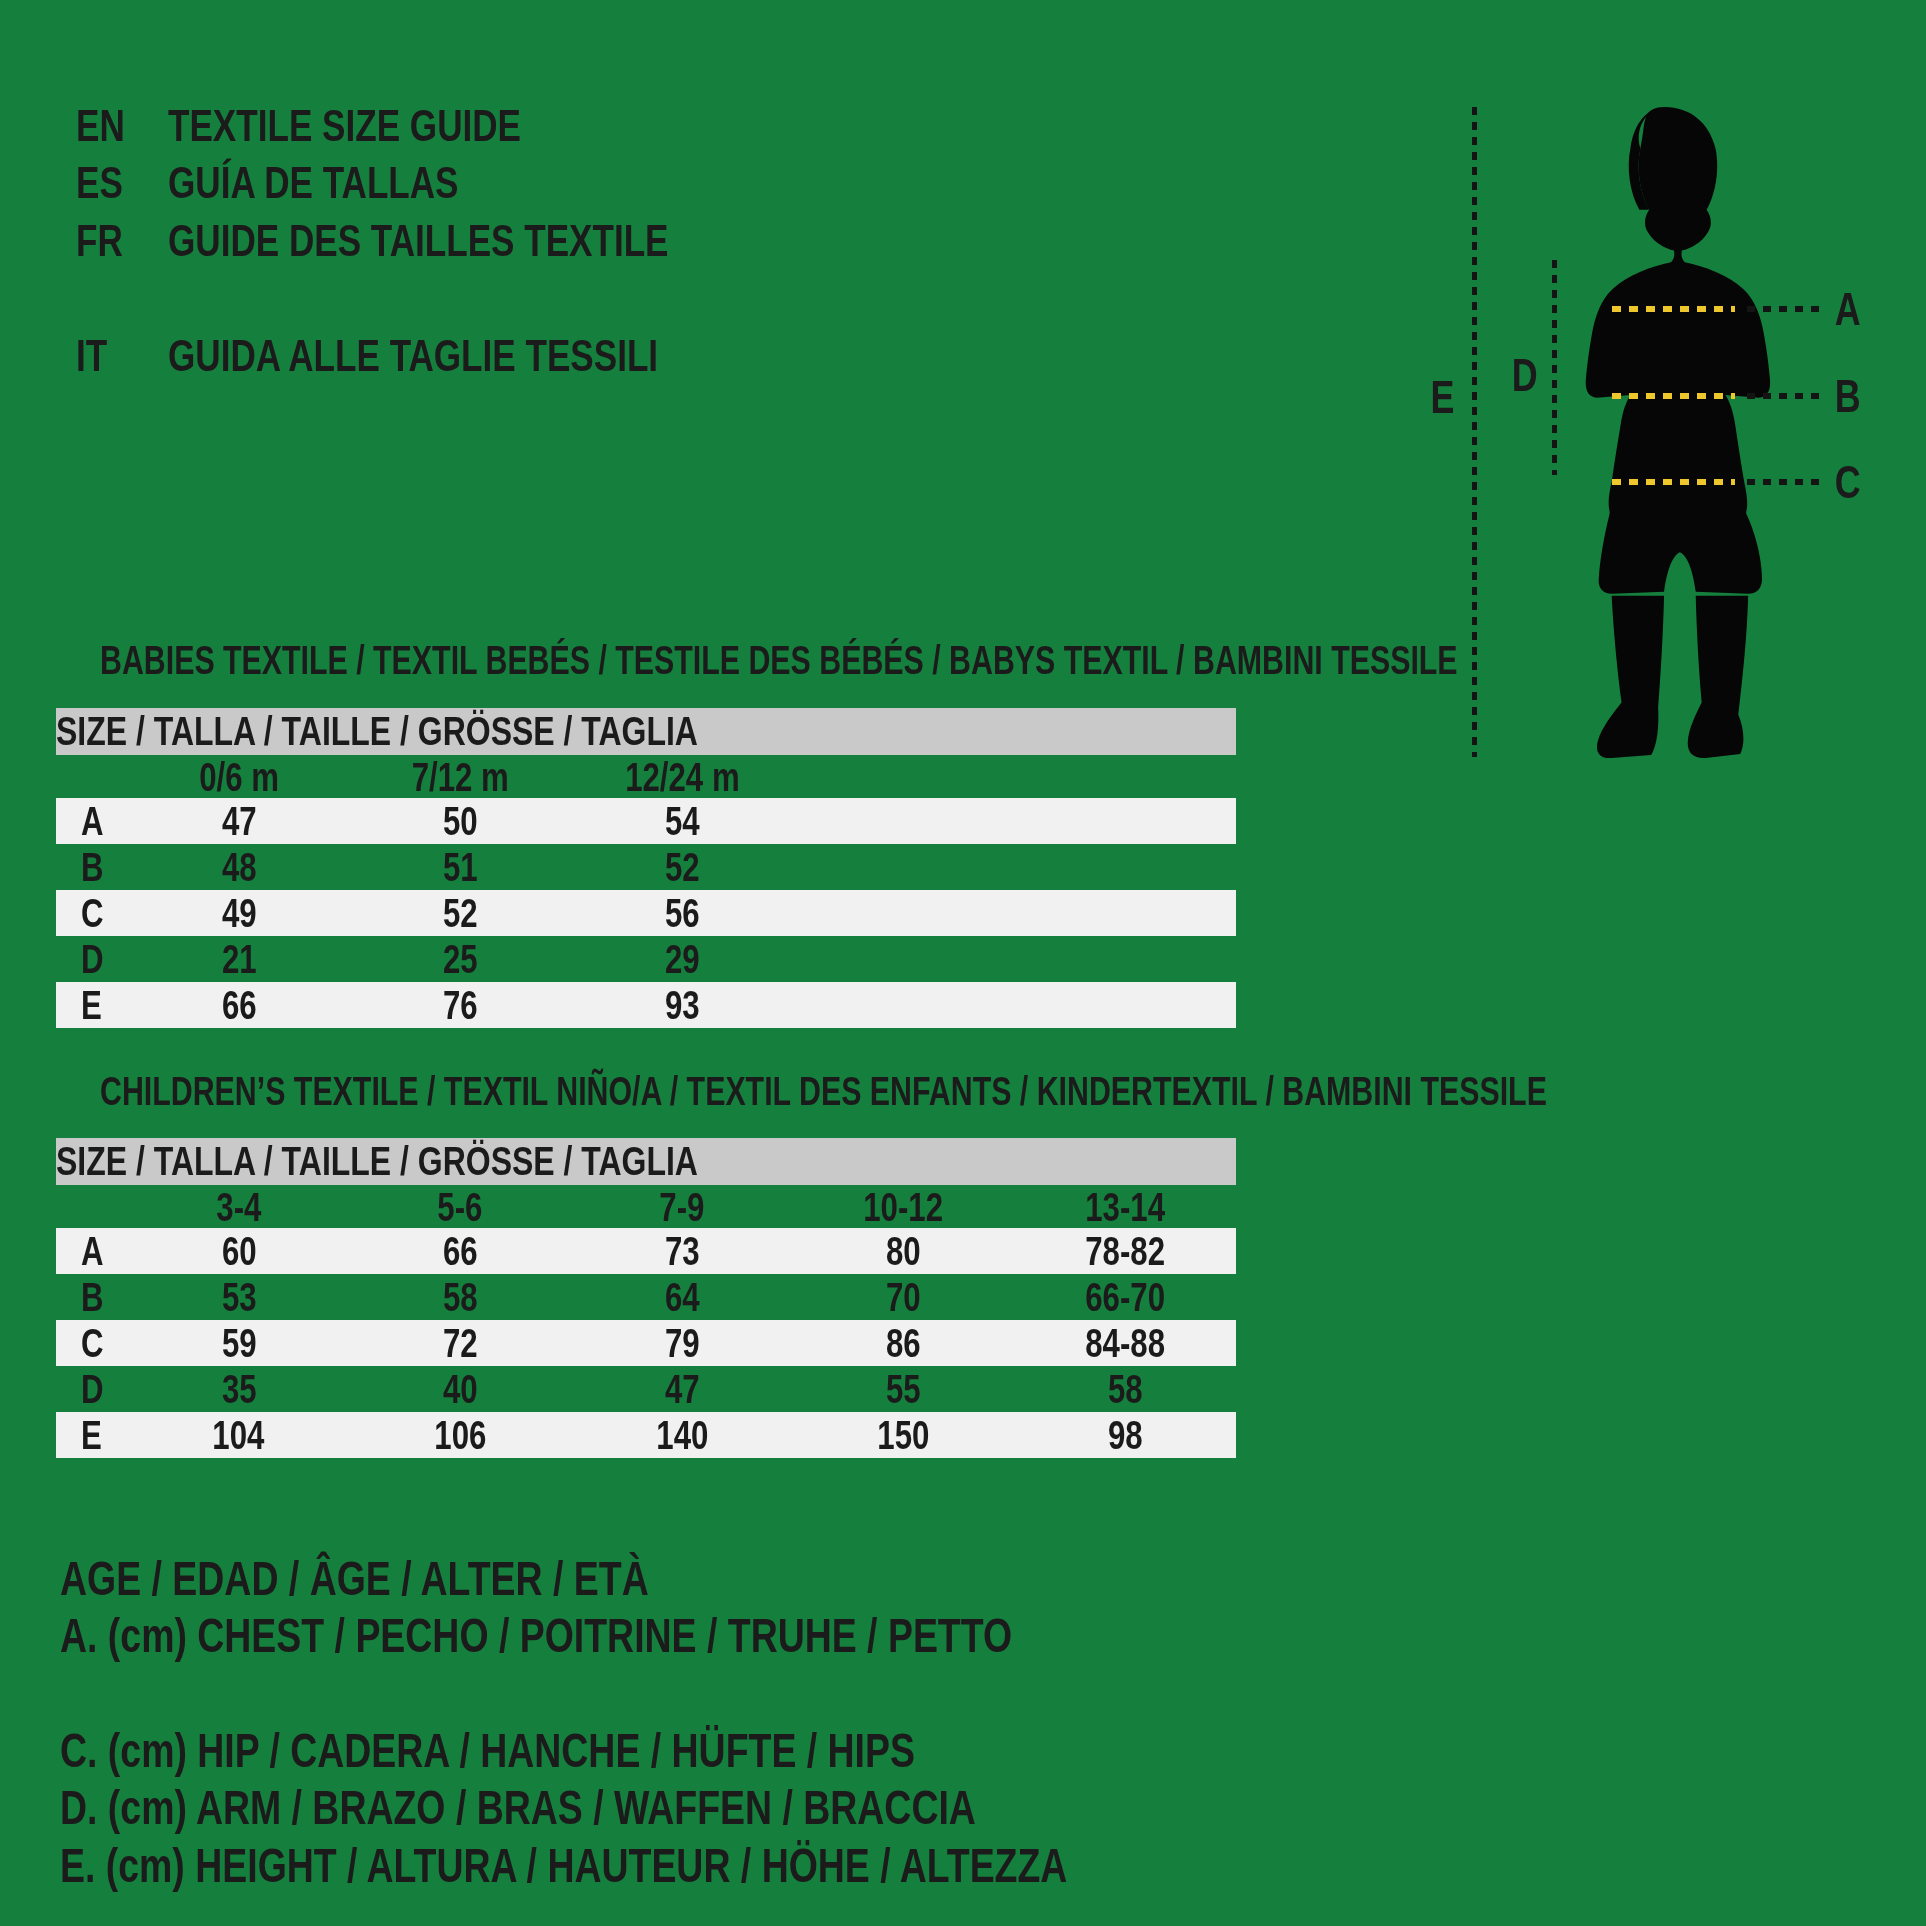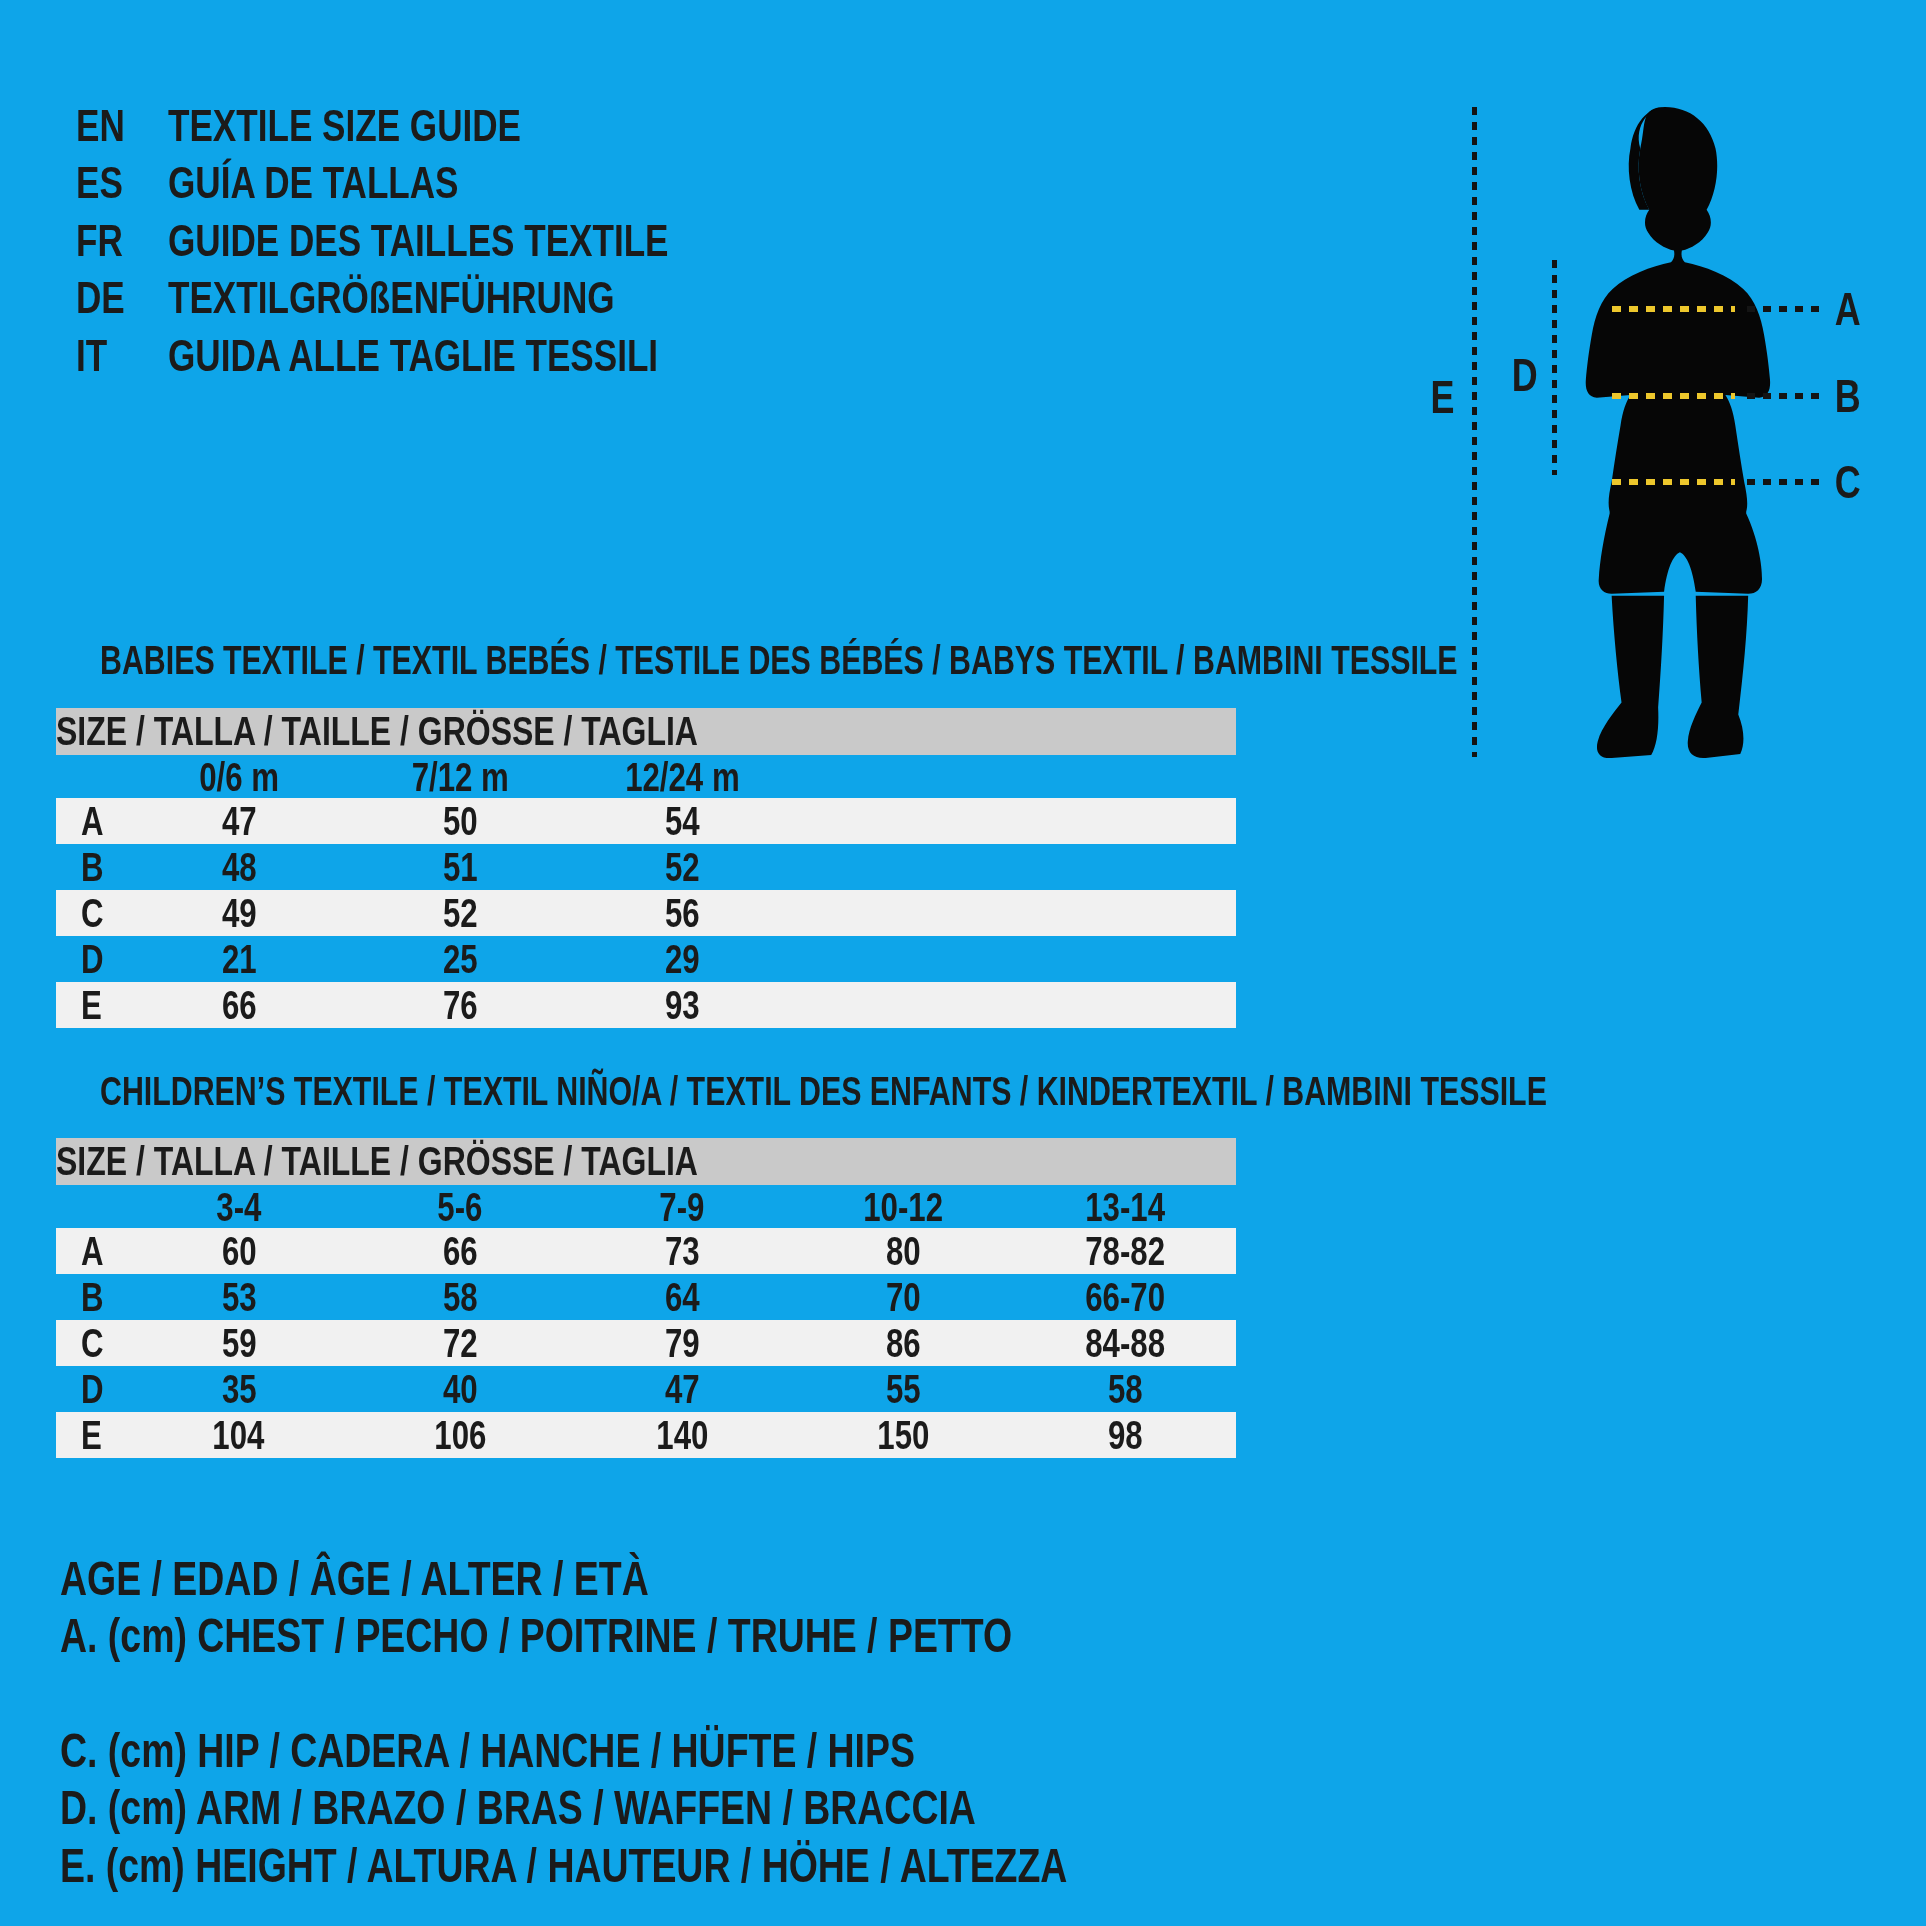--- a/index.html
+++ b/index.html
@@ -1,18 +1,18 @@
 <!DOCTYPE html>
 <html><head>
 <meta charset="utf-8">
 <style>
   html,body { margin:0; padding:0; background:#ffffff; }
   .page {
     position:relative; width:1927px; height:1927px; overflow:hidden;
-    background:#0ea5e9; color:#1b1b1b;
+    background:#15803d; color:#1b1b1b;
     font-family:"Liberation Sans", sans-serif; font-weight:bold;
   }
   
   .cx  { display:inline-block; transform:scaleX(0.78); transform-origin:0 50%; white-space:nowrap; }
   .cxc { display:inline-block; transform:scaleX(0.78); transform-origin:50% 50%; white-space:nowrap; }
 
   
   .lang-row { position:absolute; left:76px; height:57px; line-height:57px; font-size:45px; white-space:nowrap; }
   .lang-code { display:inline-block; width:92px; vertical-align:top; }
 
@@ -56,21 +56,20 @@
   .silhouette { position:absolute; left:158px; top:45px; }
 </style>
 </head>
 <body>
 
 <div class="page">
 
   <div class="lang-row" style="top:97px"><span class="lang-code"><span class="cx">EN</span></span><span class="cx">TEXTILE SIZE GUIDE</span></div>
   <div class="lang-row" style="top:154px"><span class="lang-code"><span class="cx">ES</span></span><span class="cx">GUÍA DE TALLAS</span></div>
   <div class="lang-row" style="top:212px"><span class="lang-code"><span class="cx">FR</span></span><span class="cx">GUIDE DES TAILLES TEXTILE</span></div>
-  <div class="lang-row" style="top:269px"><span class="lang-code"><span class="cx">DE</span></span><span class="cx">TEXTILGRÖßENFÜHRUNG</span></div>
   <div class="lang-row" style="top:327px"><span class="lang-code"><span class="cx">IT</span></span><span class="cx">GUIDA ALLE TAGLIE TESSILI</span></div>
 
   <div class="figure">
     <div class="vdots e-line"></div>
     <div class="vdots d-line"></div>
     <div class="fig-label e-label"><span class="cxc">E</span></div>
     <div class="fig-label d-label"><span class="cxc">D</span></div>
 
     <svg class="silhouette" width="213" height="655" viewBox="0 0 215 662">
       <path fill="#060606" d="

